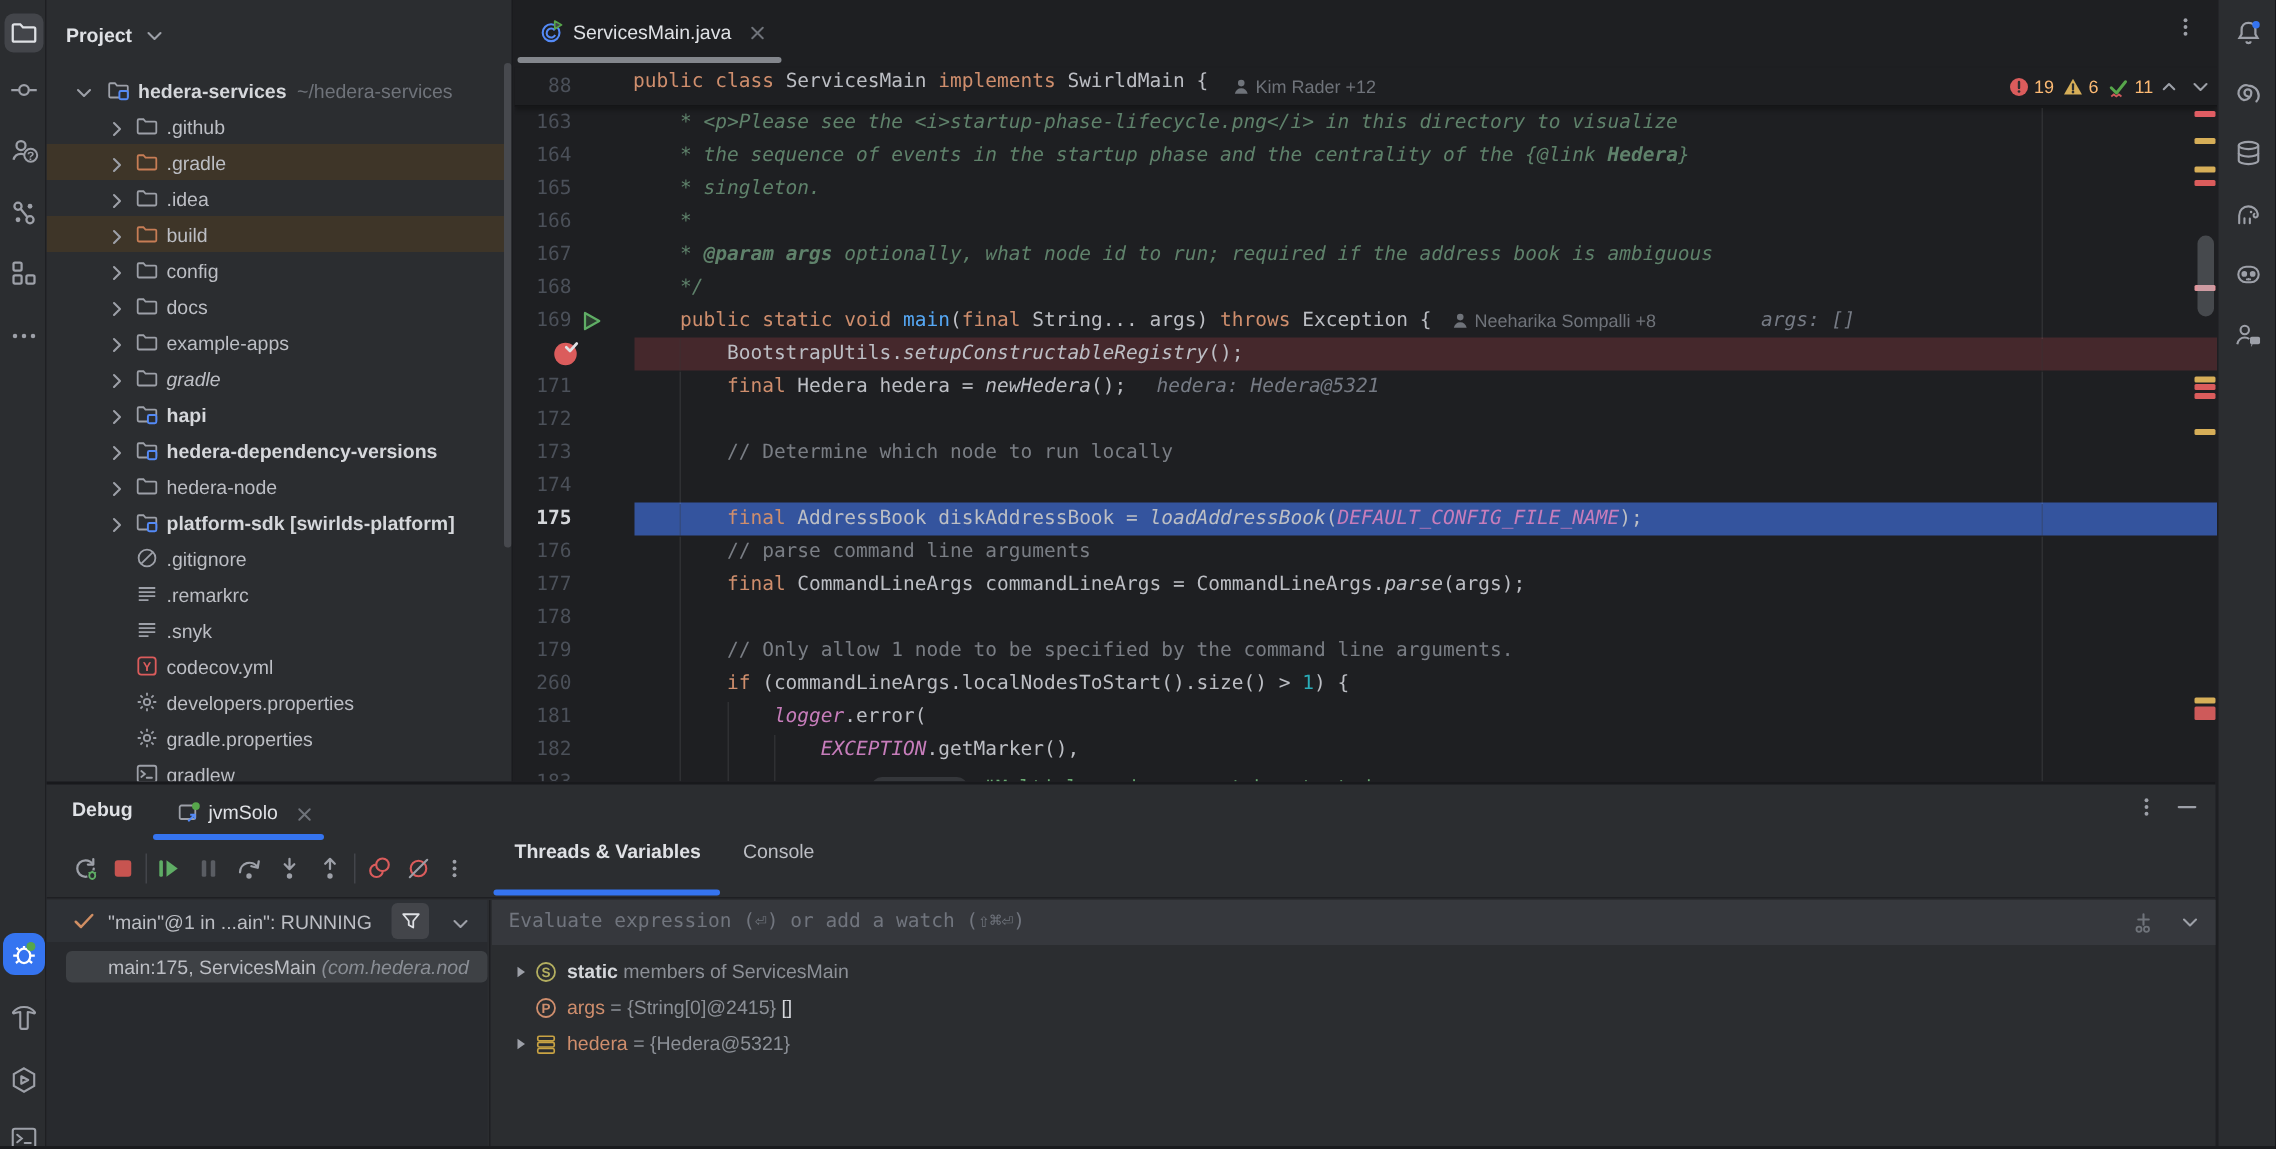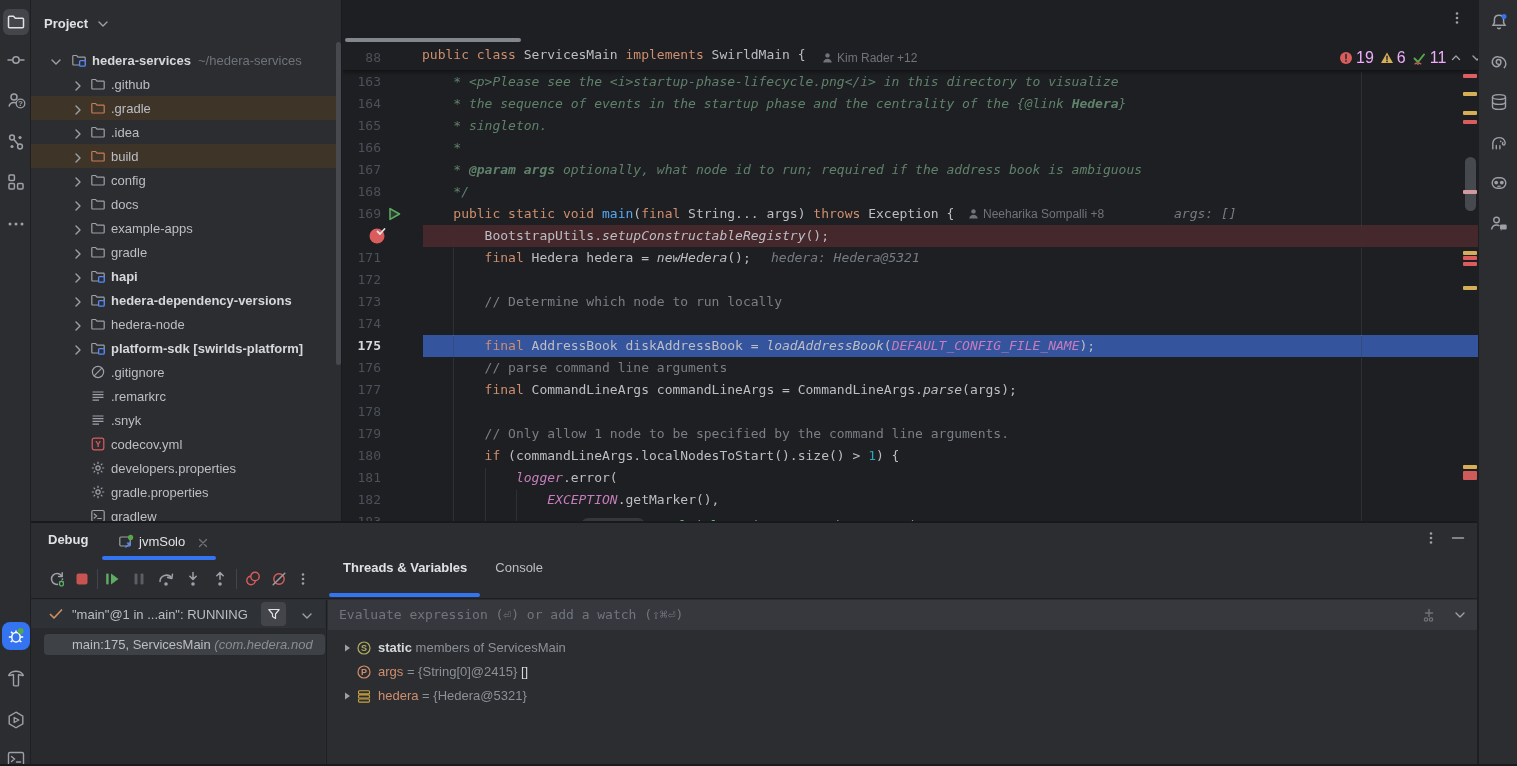--- a/index.html
+++ b/index.html
@@ -65,21 +65,21 @@
   .tk-str { color:#6AAB73; }
   .guide { position:absolute; width:1px; background:rgba(255,255,255,.08); }
   .guide.dark { background:rgba(0,0,0,.22); }
   .hint { position:absolute; font-family:"DejaVu Sans Mono", monospace; font-size:13px; line-height:22px; font-style:italic; color:#767B85; white-space:pre; }
   .ann { position:absolute; font-size:12px; line-height:22px; color:#6F737A; white-space:nowrap; display:flex; align-items:center; }
   .ann svg { margin-right:4px; }
   .stripe-mark { position:absolute; left:1120px; width:14px; height:4px; border-radius:1px; }
   #editor-scrollthumb { position:absolute; left:1122px; width:11px; background:rgba(166,171,180,.30); border-radius:6px; }
   #inlay-chip { position:absolute; background:#35373B; border-radius:7px; height:16px; }
 
-  #inspections { position:absolute; left:996px; top:48px; height:20px; display:flex; align-items:center; gap:3px; font-size:16px; color:#f0abfc; }
+  #inspections { position:absolute; left:996px; top:48px; height:20px; display:flex; align-items:center; gap:3px; font-size:12px; color:#fdba74; }
   #inspections .num { margin-right:3px; }
 
   
   #debug-panel { left:31px; top:521px; width:1446px; height:245px; background:#2B2D30; border-top:2px solid #18191C; overflow:hidden; }
   #debug-header { position:absolute; left:0; top:0; width:100%; height:37px; }
   #debug-title { position:absolute; left:17px; top:9px; font-size:13px; font-weight:bold; color:#DFE1E5; }
   #debug-tab { position:absolute; left:84px; top:0; height:37px; display:flex; align-items:center; padding-left:3px; }
   #debug-tab-label { font-size:13px; color:#DFE1E5; margin-left:5px; }
   #debug-tab-underline { position:absolute; left:71px; top:33px; width:114px; height:4px; background:#3574F0; border-radius:2px; }
   #debug-kebab { position:absolute; left:1392px; top:7px; }
@@ -302,21 +302,21 @@
               <path d="M6 4l4 4-4 4" stroke="#9DA0A8" stroke-width="1.4" stroke-linecap="round" stroke-linejoin="round"></path>
             </svg>
           </span>
           <span class="tree-icon" style="left:59px">
             <svg width="16" height="16" viewBox="0 0 16 16" fill="none">
               <path d="M1.8 4.3c0-.5.3-.8.8-.8h3l1.4 1.6h6.4c.5 0 .8.3.8.8v6.3c0 .5-.3.8-.8.8H2.6c-.5 0-.8-.3-.8-.8z" stroke="#9DA0A8" stroke-width="1.2"></path>
             </svg>
           </span>
           <span class="lbl" style="margin-left:80px">example-apps</span>
         </div>
-        <div class="tree-row" style="top: 240px;">
+        <div class="tree-row" style="top: 240px; font-style: italic;">
           <span class="tree-chevron" style="left:39px">
             <svg width="16" height="16" viewBox="0 0 16 16" fill="none">
               <path d="M6 4l4 4-4 4" stroke="#9DA0A8" stroke-width="1.4" stroke-linecap="round" stroke-linejoin="round"></path>
             </svg>
           </span>
           <span class="tree-icon" style="left:59px">
             <svg width="16" height="16" viewBox="0 0 16 16" fill="none">
               <path d="M1.8 4.3c0-.5.3-.8.8-.8h3l1.4 1.6h6.4c.5 0 .8.3.8.8v6.3c0 .5-.3.8-.8.8H2.6c-.5 0-.8-.3-.8-.8z" stroke="#9DA0A8" stroke-width="1.2"></path>
             </svg>
           </span>
@@ -437,20 +437,35 @@
             </svg>
           </span>
           <span class="lbl" style="margin-left:80px">gradlew</span>
         </div>
       </div>
     <div id="project-scrollthumb" class="abs"></div>
   </div>
 
   <div id="editor" class="abs">
     <div id="tabbar">
+      <div id="tab-file">
+        <span id="tab-icon" style="margin-left:15px;">
+            <svg width="16" height="16" viewBox="0 0 16 16" fill="none">
+              <circle cx="7.4" cy="8.8" r="5.6" stroke="#548AF7" stroke-width="1.4"></circle>
+              <path d="M9.8 7.2a3 3 0 1 0 .3 3.2" stroke="#548AF7" stroke-width="1.4"></path>
+              <path d="M9.8 1l4.6 2.6-4.6 2.7z" fill="#43454A" stroke="#57A64B" stroke-width="1.1" stroke-linejoin="round"></path>
+            </svg>
+          </span>
+        <span id="tab-title">ServicesMain.java</span>
+        <span id="tab-close">
+            <svg width="16" height="16" viewBox="0 0 16 16" fill="none">
+              <path d="M4.5 4.5l7 7M11.5 4.5l-7 7" stroke="#6F737A" stroke-width="1.3" stroke-linecap="round"></path>
+            </svg>
+          </span>
+      </div>
       <div id="tab-underline"></div>
       <div id="editor-kebab">
           <svg width="16" height="16" viewBox="0 0 16 16" fill="none">
             <circle cx="8" cy="3.5" r="1.3" fill="#9DA0A8"></circle>
             <circle cx="8" cy="8" r="1.3" fill="#9DA0A8"></circle>
             <circle cx="8" cy="12.5" r="1.3" fill="#9DA0A8"></circle>
           </svg>
         </div>
     </div>
 
@@ -555,21 +570,21 @@
         <div class="ln" style="top:242px">174</div>
         <div class="ln cur" style="top:264px">175</div>
         <div class="cl" style="top:264px;left:79px"><span class="tk-kw">        final </span><span class="tk-pl">AddressBook diskAddressBook = </span><span class="tk-call">loadAddressBook</span><span class="tk-pl">(</span><span class="tk-const">DEFAULT_CONFIG_FILE_NAME</span><span class="tk-pl">);</span></div>
         <div class="ln" style="top:286px">176</div>
         <div class="cl" style="top:286px;left:79px"><span class="tk-cmt">        // parse command line arguments</span></div>
         <div class="ln" style="top:308px">177</div>
         <div class="cl" style="top:308px;left:79px"><span class="tk-kw">        final </span><span class="tk-pl">CommandLineArgs commandLineArgs = CommandLineArgs.</span><span class="tk-call">parse</span><span class="tk-pl">(args);</span></div>
         <div class="ln" style="top:330px">178</div>
         <div class="ln" style="top:352px">179</div>
         <div class="cl" style="top:352px;left:79px"><span class="tk-cmt">        // Only allow 1 node to be specified by the command line arguments.</span></div>
-        <div class="ln" style="top:374px">180</div>
+        <div class="ln" style="top:374px">260</div>
         <div class="cl" style="top:374px;left:79px"><span class="tk-kw">        if </span><span class="tk-pl">(commandLineArgs.localNodesToStart().size() &gt; </span><span class="tk-num">1</span><span class="tk-pl">) {</span></div>
         <div class="ln" style="top:396px">181</div>
         <div class="cl" style="top:396px;left:79px"><span class="tk-pl">            </span><span class="tk-const">logger</span><span class="tk-pl">.error(</span></div>
         <div class="ln" style="top:418px">182</div>
         <div class="cl" style="top:418px;left:79px"><span class="tk-pl">                </span><span class="tk-const">EXCEPTION</span><span class="tk-pl">.getMarker(),</span></div>
         <div class="ln" style="top:440px">183</div>
         <div id="inlay-chip" style="left:238px;top:447px;width:64px"></div>
         <div class="cl" style="top:444px;left:313px"><span class="tk-str">"Multiple nodes cannot be started...</span></div>
       </div>
     <div id="stripe">

